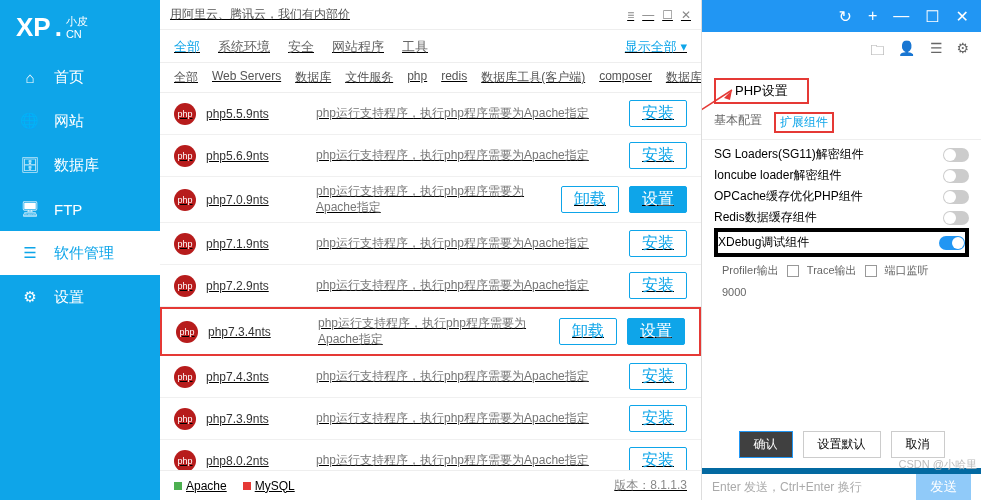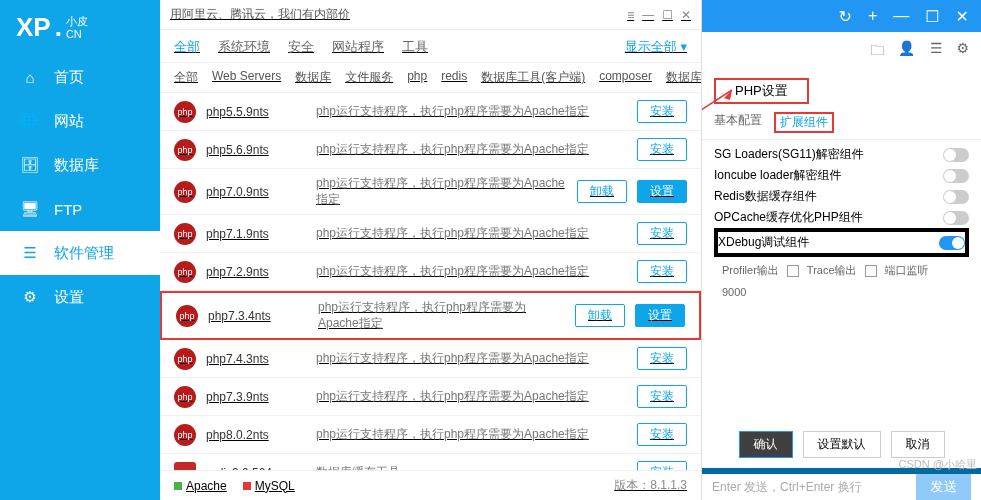--- a/index.html
+++ b/index.html
@@ -20,21 +20,21 @@
 .tabs2 { display: flex; gap: 14px; padding: 6px 14px; font-size: 12px; color: #555; border-bottom: 1px solid #eee; white-space: nowrap; overflow: hidden; }
 .tabs2 span { cursor: pointer; }
 .list { flex: 1; overflow: auto; }
 .row { display: flex; align-items: center; padding: 7px 14px; border-bottom: 1px solid #f0f0f0; gap: 10px; font-size: 12px; }
 .row.highlight { border: 2px solid #e53935; }
 .pkg-icon { width: 22px; height: 22px; border-radius: 50%; display: flex; align-items: center; justify-content: center; font-size: 9px; color: #fff; flex-shrink: 0; }
 .pkg-icon.php { background: #b71c1c; }
 .pkg-icon.redis { background: #c62828; border-radius: 3px; }
 .pkg-name { width: 100px; color: #333; flex-shrink: 0; }
 .pkg-desc { flex: 1; color: #777; line-height: 1.3; }
-.btn { border: 1px solid #0ea5e9; color: #0ea5e9; background: #fff; padding: 2px 12px; font-size: 12px; cursor: pointer; border-radius: 2px; }
+.btn { border: 1px solid #0ea5e9; color: #0ea5e9; background: #fff; padding: 2px 12px; font-size: 16px; cursor: pointer; border-radius: 2px; }
 .btn.primary { background: #0ea5e9; color: #fff; }
 .statusbar { display: flex; align-items: center; gap: 16px; padding: 6px 14px; font-size: 12px; border-top: 1px solid #eee; }
 .dot { width: 8px; height: 8px; display: inline-block; margin-right: 4px; }
 .dot.green { background: #4caf50; }
 .dot.red { background: #e53935; }
 .statusbar .ver { margin-left: auto; color: #888; }
 .panel { width: 280px; border-left: 1px solid #ddd; display: flex; flex-direction: column; background: #fff; position: relative; }
 .panel-top { background: #2196f3; height: 32px; display: flex; align-items: center; justify-content: flex-end; gap: 16px; padding: 0 12px; color: #fff; }
 .panel-icons { display: flex; gap: 14px; padding: 8px 12px; justify-content: flex-end; color: #666; font-size: 14px; }
 .php-title { margin: 6px 12px 4px; padding: 2px 19px; border: 2px solid #e53935; display: inline-block; font-size: 13px; }
@@ -219,25 +219,25 @@
   <div class="ext-list" id="extlist">
       <div class="ext-row">
         <span>SG Loaders(SG11)解密组件</span>
         <span class="toggle"></span>
       </div>
       <div class="ext-row">
         <span>Ioncube loader解密组件</span>
         <span class="toggle"></span>
       </div>
       <div class="ext-row">
+        <span>OPCache缓存优化PHP组件</span>
+        <span class="toggle"></span>
+      </div>
+      <div class="ext-row">
         <span>Redis数据缓存组件</span>
-        <span class="toggle"></span>
-      </div>
-      <div class="ext-row">
-        <span>OPCache缓存优化PHP组件</span>
         <span class="toggle"></span>
       </div>
       <div class="ext-row hl">
         <span>XDebug调试组件</span>
         <span class="toggle on"></span>
       </div>
     </div>
   <div class="xdebug-sub">
     <span>Profiler输出</span>
       <span class="checkbox"></span>

